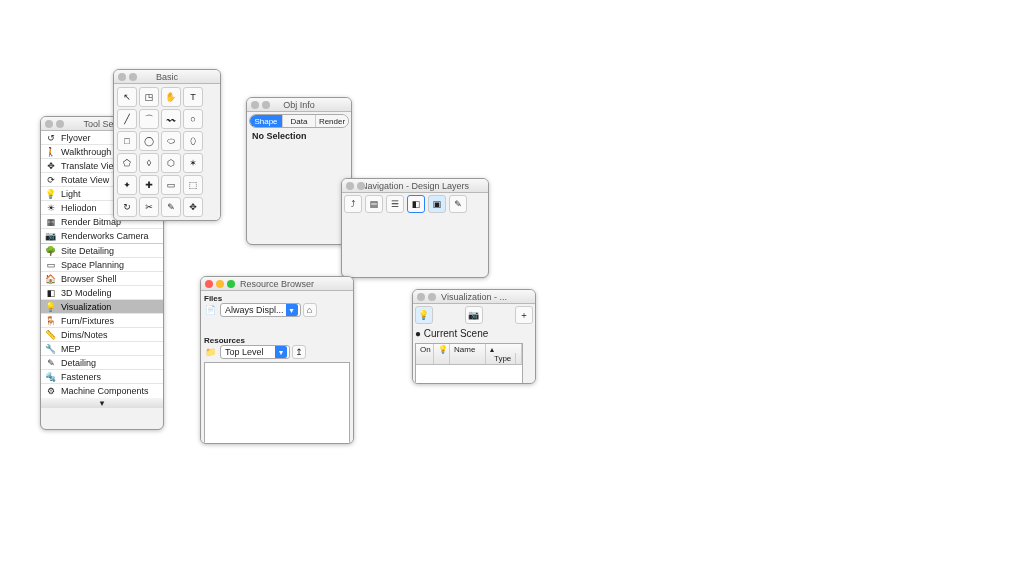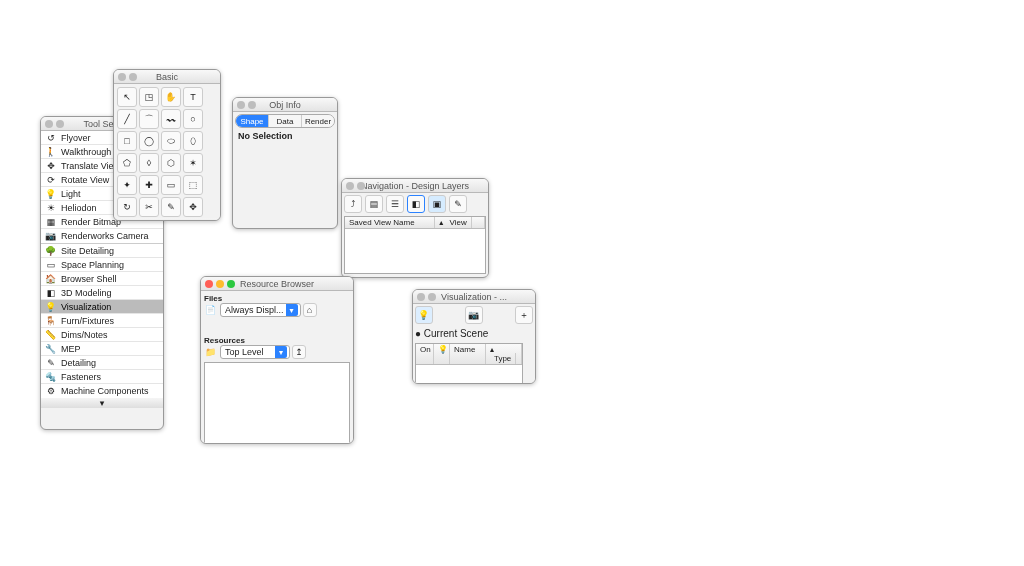--- a/index.html
+++ b/index.html
@@ -249,21 +249,21 @@
             <td><span class="ic">✂</span></td>
             <td><span class="ic">✎</span></td>
             <td><span class="ic">✥</span></td>
           </tr>
         </tbody>
     </table>
     <div style="height:8px;background:linear-gradient(#f5f5f5,#dedede);text-align:center;font-size:7px;">▾</div>
   </div>
 </div>
 
-<div class="pal" style="left:232px;top:97px;width:106px;height:132px;">
+<div class="pal" style="left:246px;top:97px;width:106px;height:148px;">
   <div class="titlebar">
       <span class="dot"></span>
       <span class="dot"></span>
     <span>Obj Info</span>
     </div>
   <div class="body">
     <div class="seg">
       <span class="on">Shape</span>
       <span>Data</span>
       <span>Render</span>
@@ -280,26 +280,20 @@
     </div>
   <div class="body">
     <div class="icorow" style="margin-bottom:3px;">
       <span class="ic">⤴</span>
       <span class="ic">▤</span>
       <span class="ic">☰</span>
       <span class="ic" style="border-color:#2b82ff;">◧</span>
       <span class="ic" style="background:#d6ecff;">▣</span>
       <span class="ic">✎</span>
     </div>
-    <div class="list" style="height:58px;">
-      <div class="colhd">
-        <span style="flex:2;">Saved View Name</span>
-        <span style="flex:1;">▴ <span>View</span></span>
-      </div>
-    </div>
   </div>
 </div>
 
 <div class="pal win" style="left:200px;top:276px;width:154px;height:168px;">
   <div class="titlebar">
     <span class="dot red"></span>
       <span class="dot yel"></span>
       <span class="dot" style="left:26px;background:#2bc840;"></span>
     <span>Resource Browser</span>
     </div>

